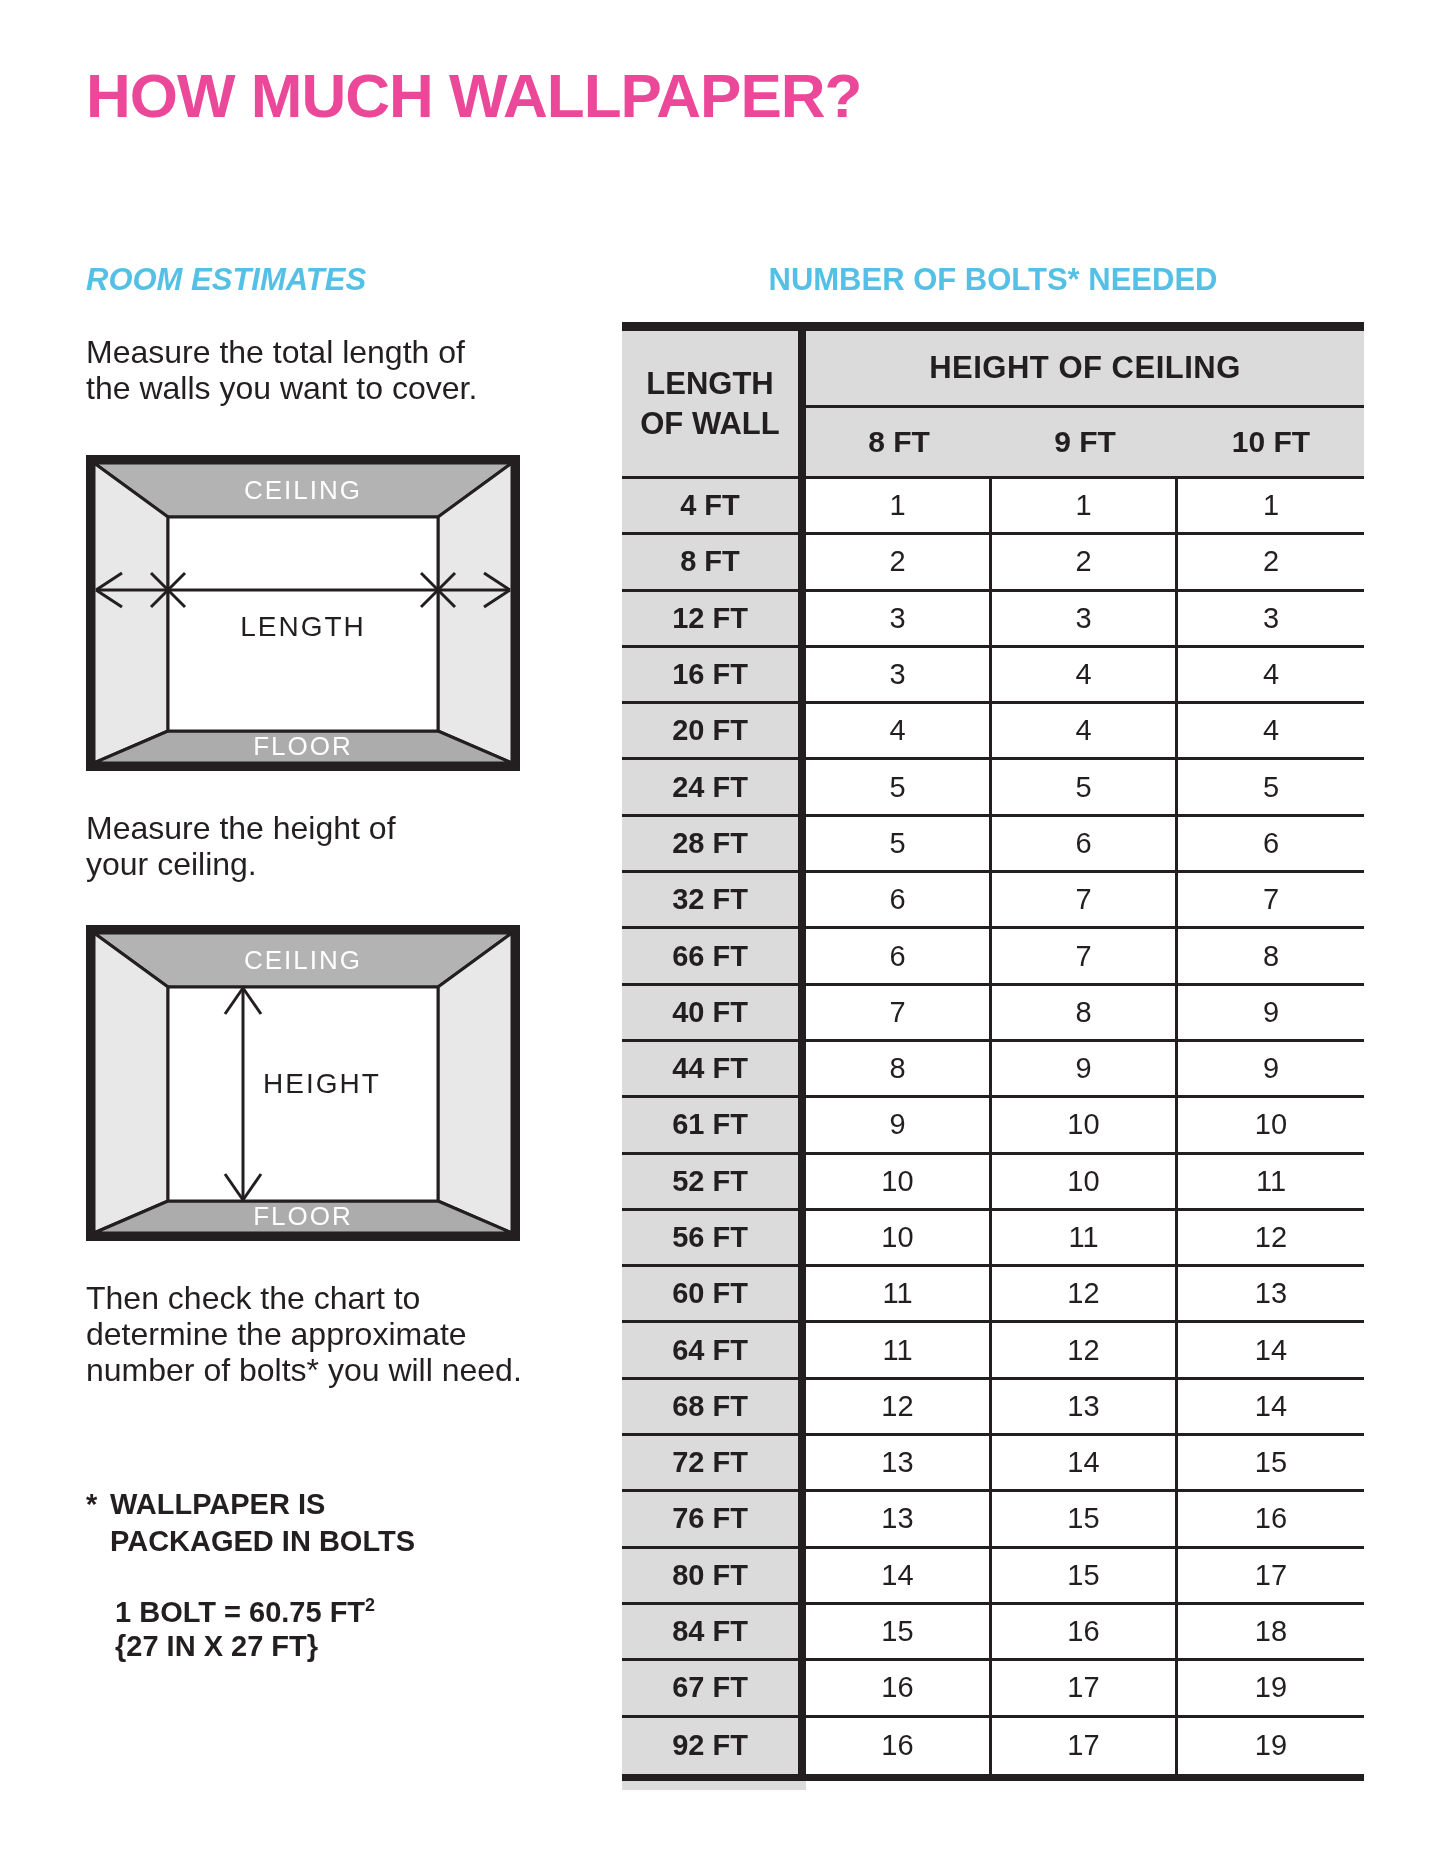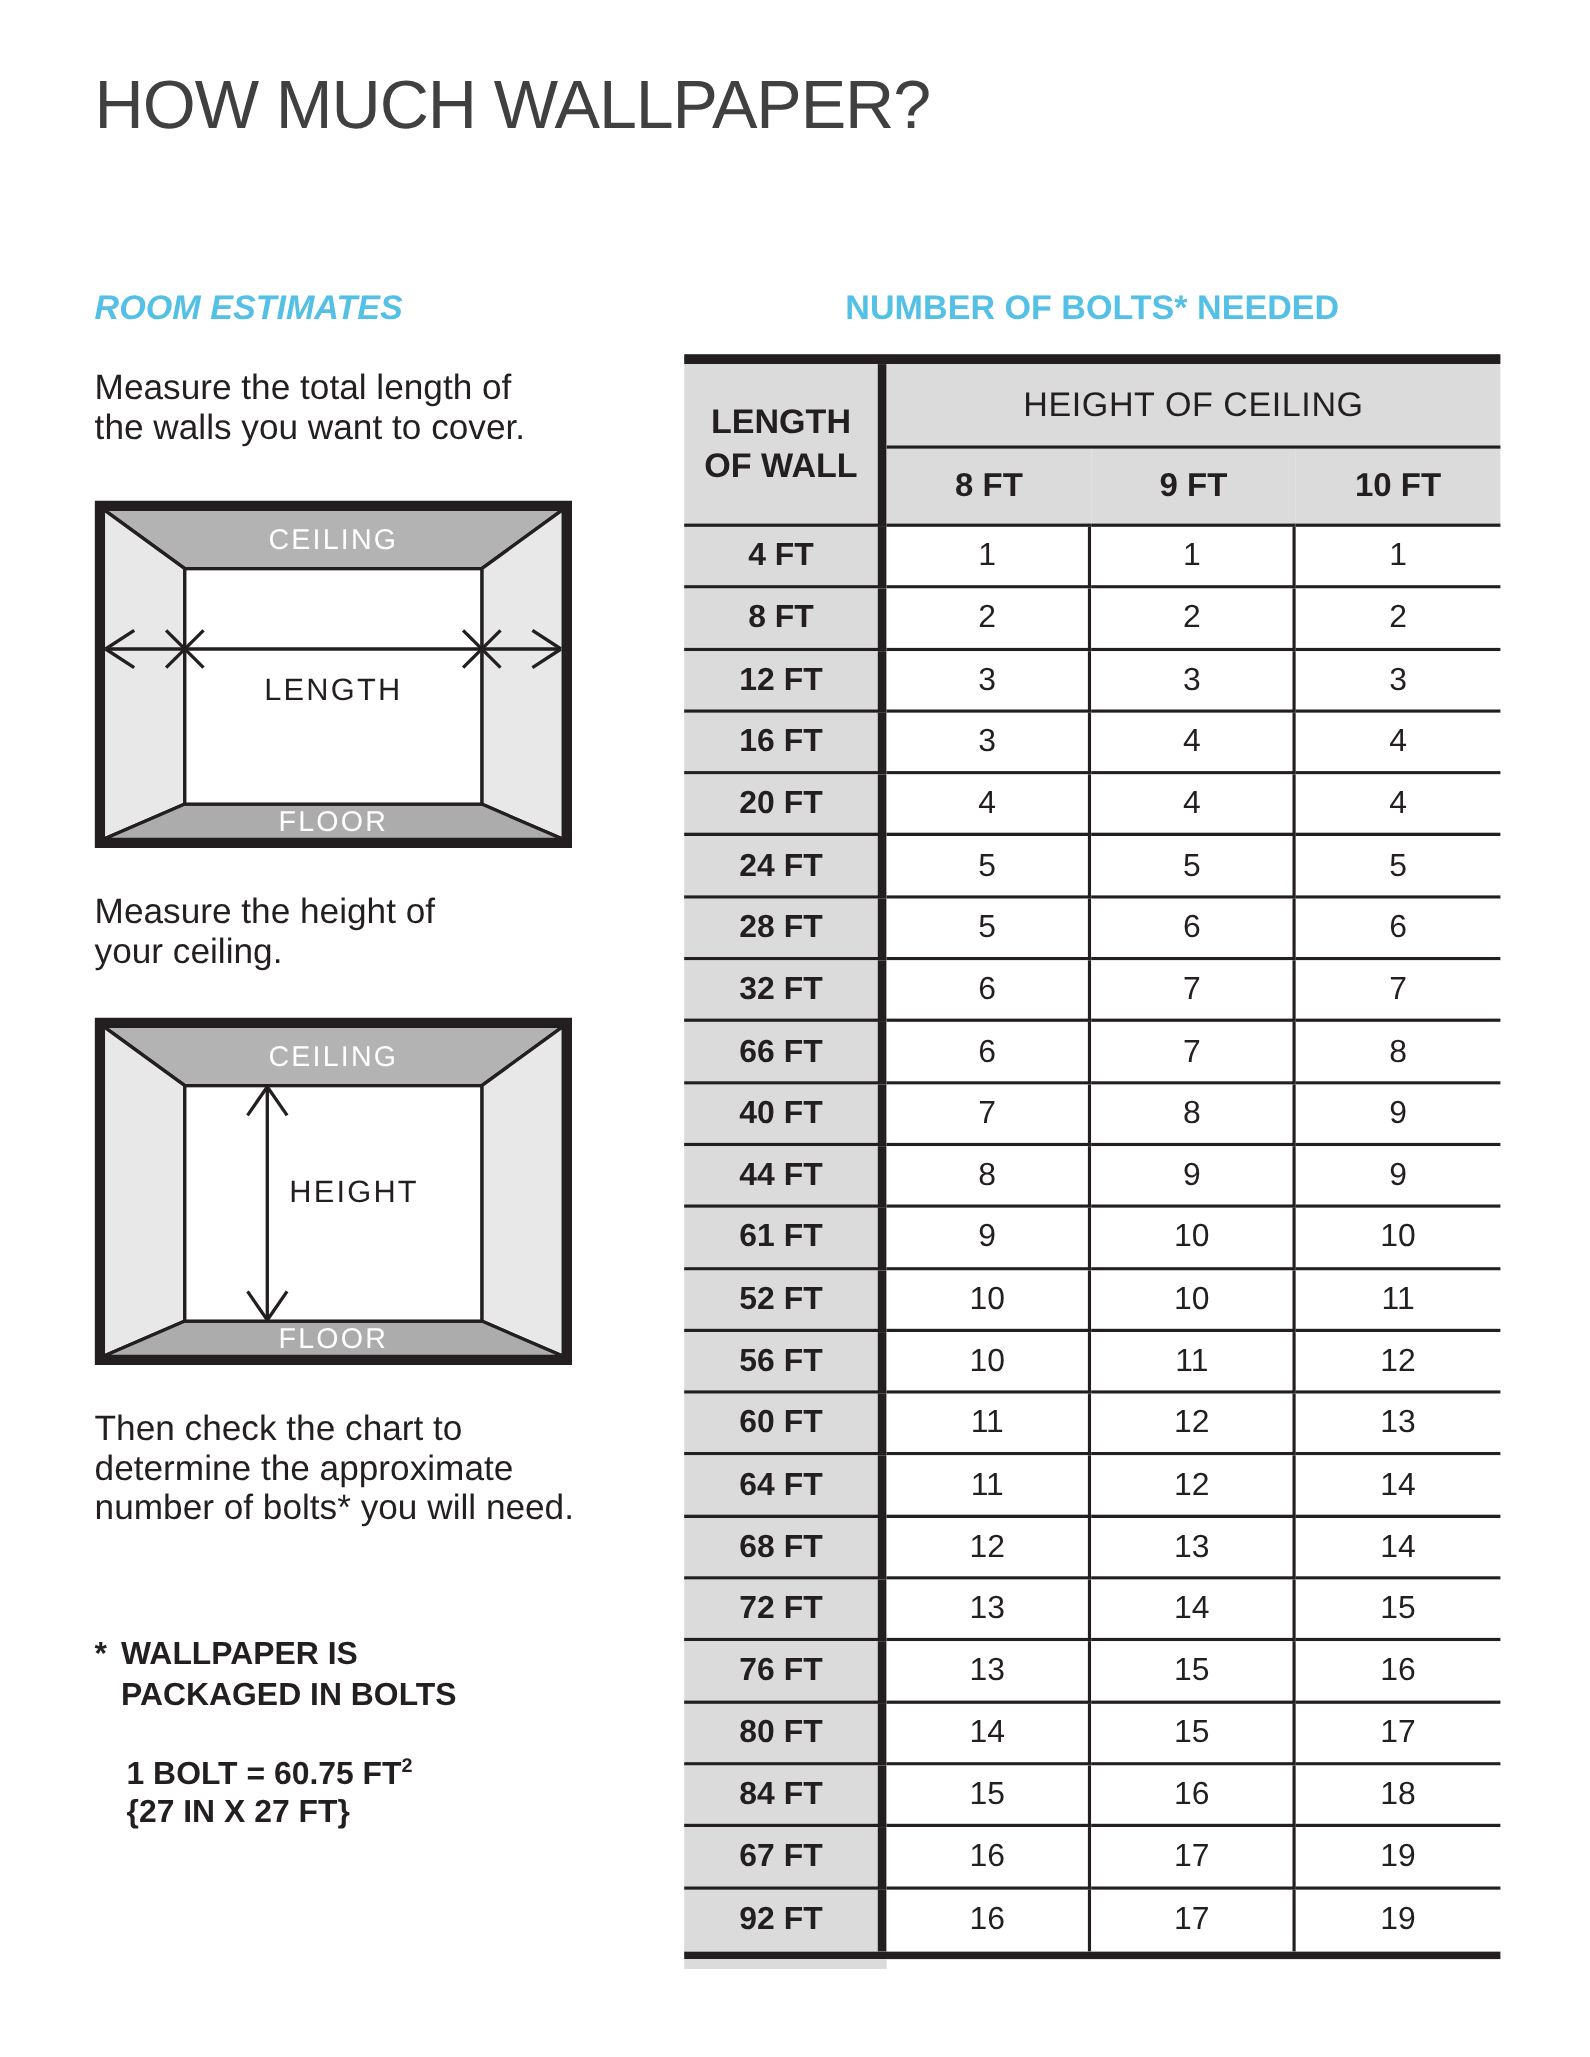--- a/index.html
+++ b/index.html
@@ -1,20 +1,20 @@
 <!DOCTYPE html>
 <html><head>
 <meta charset="utf-8">
 <style>
   html,body{margin:0;padding:0;background:#fff;}
   .page{position:relative;width:1445px;height:1870px;background:#ffffff;
         font-family:"Liberation Sans",sans-serif;color:#231f20;overflow:hidden;}
 
-  .title{position:absolute;left:86px;top:60px;font-size:62px;font-weight:normal;
-         color:#404040;letter-spacing:-1px;white-space:nowrap;}
+  .title{position:absolute;left:86px;top:60px;font-size:62px;font-weight:bold;
+         color:#ec4899;letter-spacing:-1px;white-space:nowrap;}
 
   .sec-head{position:absolute;font-size:31px;font-weight:bold;color:#54c0e6;white-space:nowrap;}
   .room-head{left:86px;top:262px;font-style:italic;}
   .table-head{left:622px;top:262px;width:742px;text-align:center;}
 
   .para{position:absolute;left:86px;font-size:32px;line-height:36px;
         white-space:pre-line;color:#231f20;}
   .p1{top:334px;}
   .p2{top:810px;}
   .p3{top:1280px;}
@@ -38,21 +38,21 @@
   .tbl{position:absolute;left:622px;top:322px;width:742px;
        border-top:9px solid #231f20;border-bottom:7px solid #231f20;}
   .tail{position:absolute;left:0;top:100%;margin-top:7px;width:184px;height:9px;background:#dbdbdb;}
   .grid{display:grid;grid-template-columns:184px 186px 186px 186px;
         grid-template-rows:77px 71px repeat(23,56.3px);}
   .c{display:flex;align-items:center;justify-content:center;
      font-size:29px;color:#231f20;}
   .lab{background:#dbdbdb;border-right:8px solid #231f20;font-weight:bold;}
   .head-lab{white-space:pre-line;text-align:center;line-height:40px;
             border-bottom:3px solid #231f20;font-size:31px;}
-  .ghead{background:#dbdbdb;font-weight:normal;border-bottom:3px solid #231f20;
+  .ghead{background:#dbdbdb;font-weight:bold;border-bottom:3px solid #231f20;
          font-size:31px;letter-spacing:0.5px;}
   .chead{background:#dbdbdb;font-weight:bold;border-bottom:3px solid #231f20;font-size:30px;}
   .rowdiv{border-bottom:3px solid #231f20;}
   .data{background:#ffffff;}
   .midcol{border-right:3px solid #231f20;}
   .lastrow{border-bottom:none;}
 </style>
 </head>
 <body>
 

